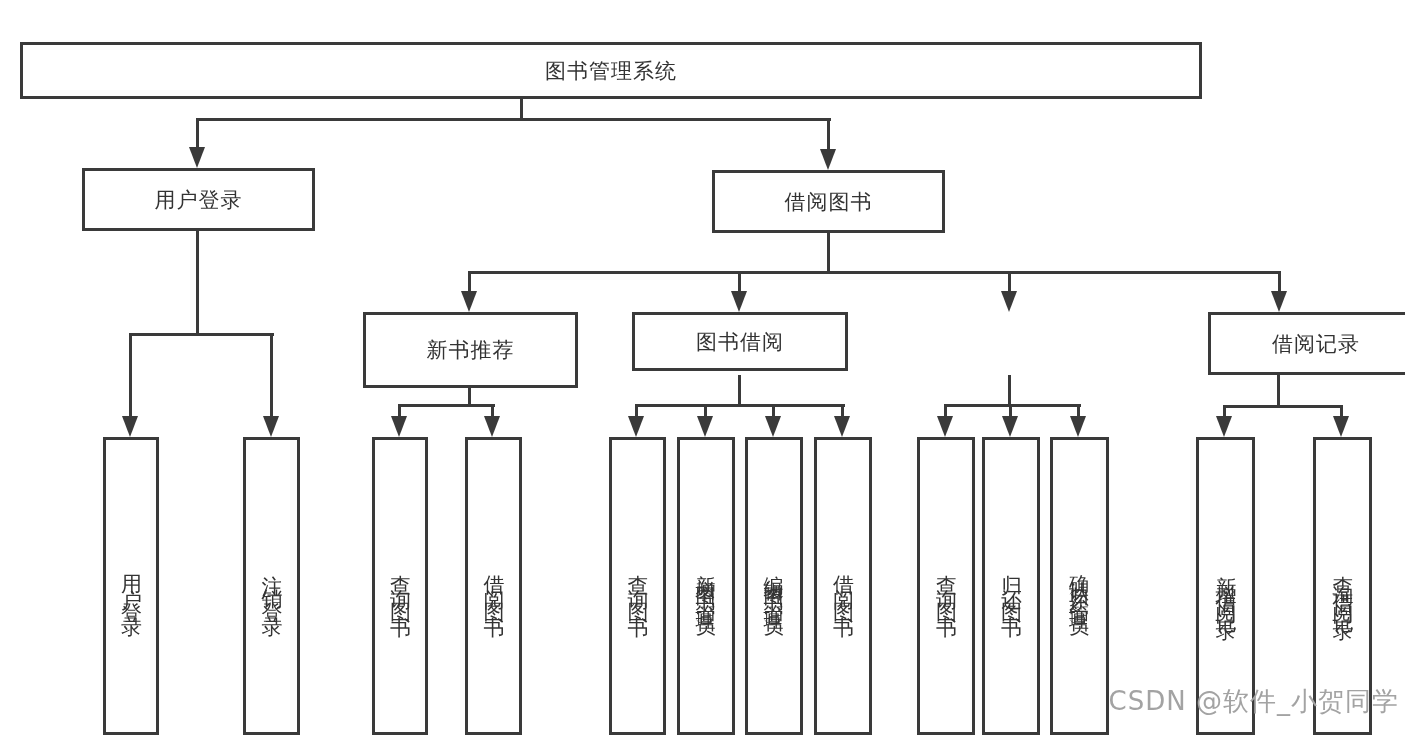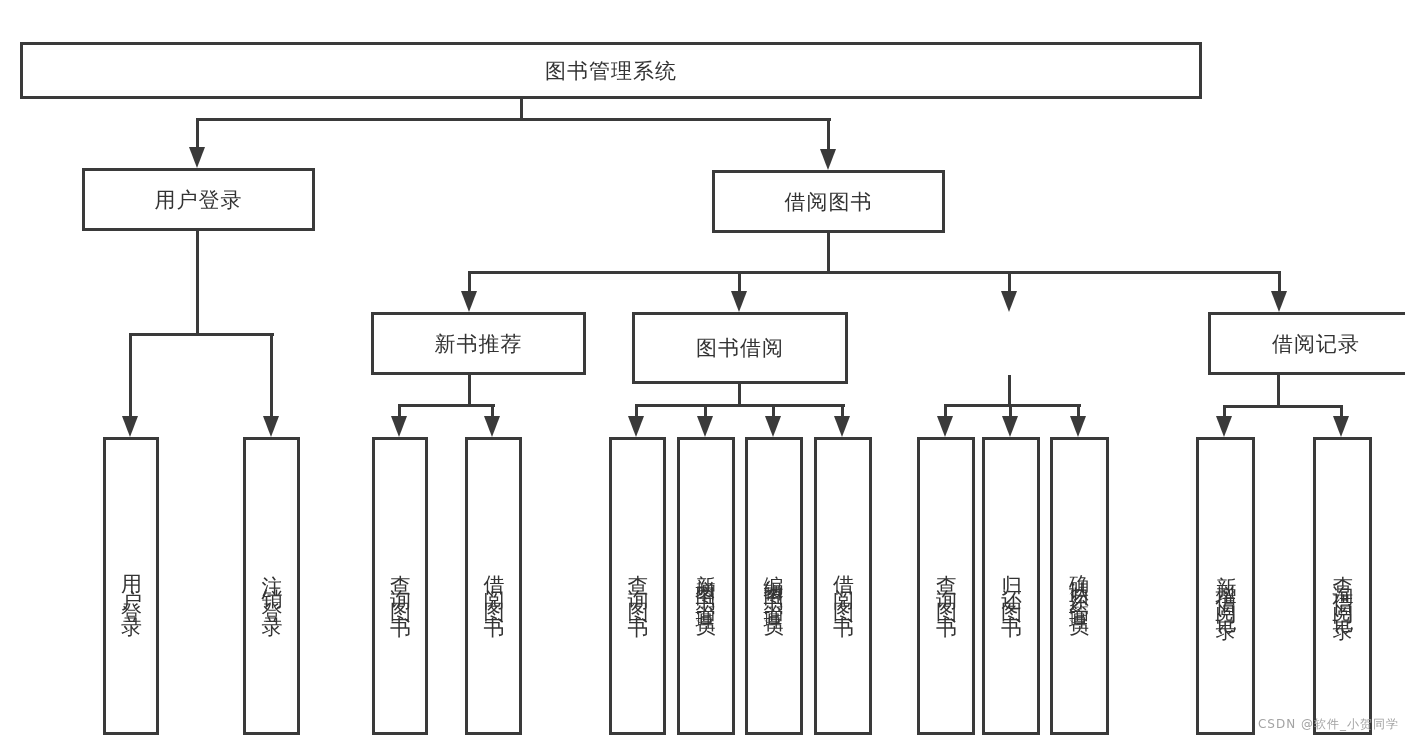--- a/index.html
+++ b/index.html
@@ -19,36 +19,36 @@
   .leaf span.ls-m{letter-spacing:9px;}
   .leaf span.ls-l{letter-spacing:6px;font-size:20px;}
   .vl{position:absolute;width:3px;background:#3a3a3a;z-index:1;}
   .hl{position:absolute;height:3px;background:#3a3a3a;z-index:1;}
   .ar{
     position:absolute;width:0;height:0;z-index:1;
     border-left:8px solid transparent;border-right:8px solid transparent;
     border-top:21px solid #3a3a3a;
   }
   #watermark{
-    position:absolute;top:716px;right:6px;z-index:5;
-    font-size:12px;color:#a3a3a3;letter-spacing:1px;white-space:nowrap;
+    position:absolute;top:684px;right:6px;z-index:5;
+    font-size:26px;color:#a3a3a3;letter-spacing:1px;white-space:nowrap;
   }
 </style>
 </head>
 <body>
 
 <div id="canvas">
 
   <div class="box" style="left:20px;top:14px;width:1182px;height:57px;margin-top:28px;">图书管理系统</div>
 
   <div class="box" style="left:82px;top:168px;width:233px;height:63px;">用户登录</div>
   <div class="box" style="left:712px;top:170px;width:233px;height:63px;">借阅图书</div>
 
-  <div class="box" style="left:371px;top:312px;width:215px;height:63px;">新书推荐</div>
-  <div class="box" style="left:632px;top:312px;width:216px;height:72px;">图书借阅</div>
+  <div class="box" style="left:363px;top:312px;width:215px;height:76px;">新书推荐</div>
+  <div class="box" style="left:632px;top:312px;width:216px;height:59px;">图书借阅</div>
   <div class="box" style="left:1208px;top:312px;width:216px;height:63px;">借阅记录</div>
 
   <div class="box leaf" style="left:103px;top:437px;width:56px;height:298px;">
     <span>用户登录</span>
     </div>
   <div class="box leaf" style="left:243px;top:437px;width:57px;height:298px;">
     <span>注销登录</span>
     </div>
 
   <div class="box leaf" style="left:372px;top:437px;width:56px;height:298px;">

